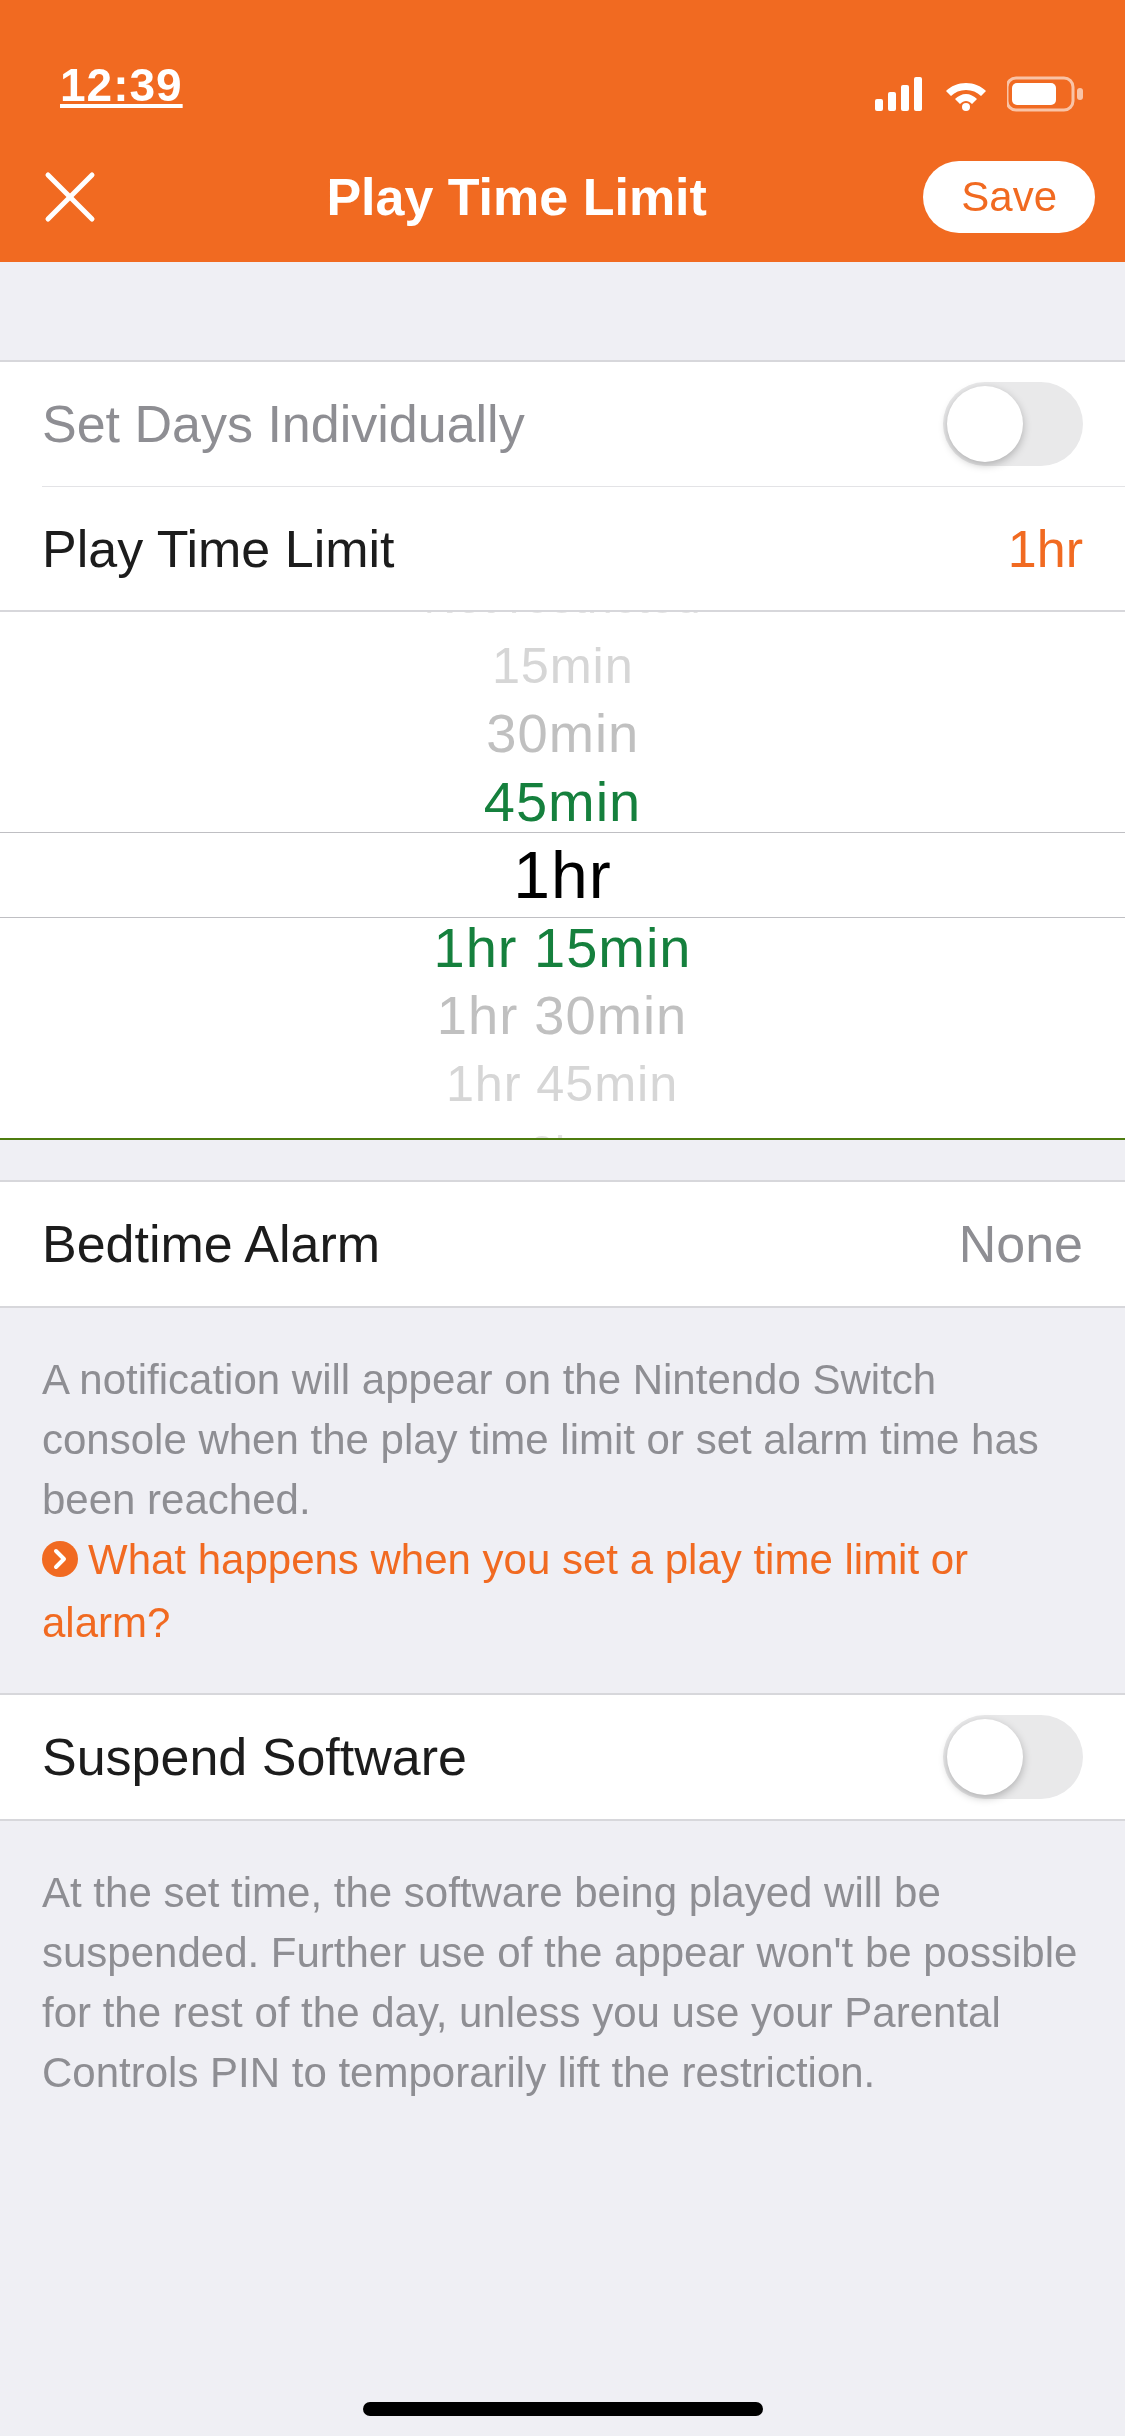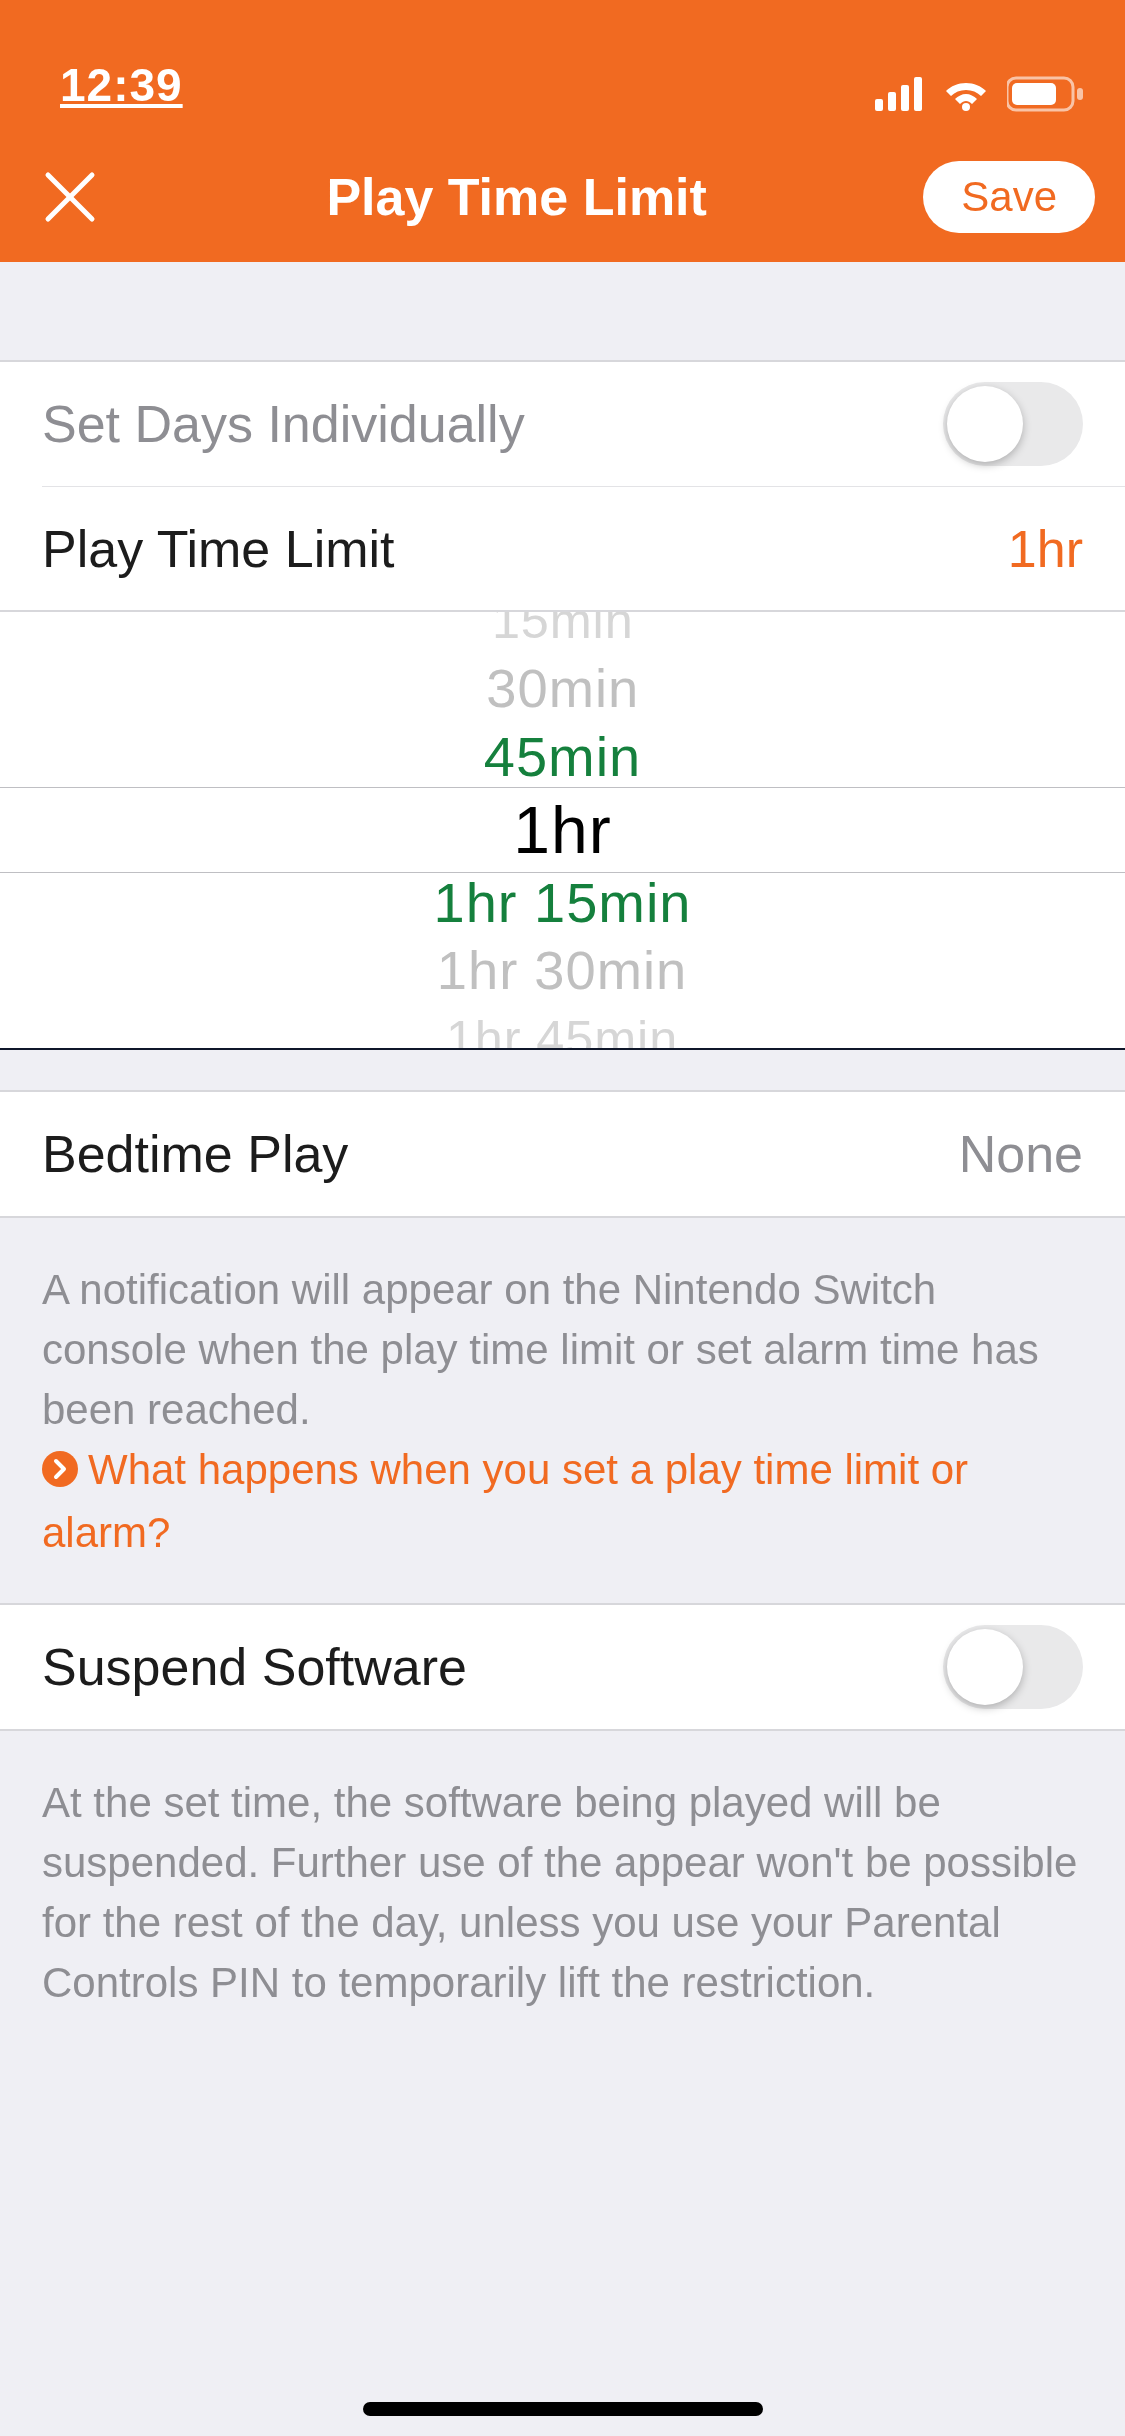--- a/index.html
+++ b/index.html
@@ -28,21 +28,21 @@
   .cell-label.gray { color:#8e8e93; }
   .cell-value { margin-left:auto; font-size: 52px; }
   .cell-value.orange { color:#f16a21; font-weight: 500; }
   .cell-value.gray { color:#8e8e93; }
 
   
   .toggle { width: 140px; height: 84px; border-radius: 42px; background:#e9e9ea; position:relative; margin-left:auto; }
   .toggle .knob { position:absolute; top:4px; left:4px; width:76px; height:76px; border-radius:50%; background:#fff; box-shadow: 0 3px 8px rgba(0,0,0,.25); }
 
   
-  .picker-wrap { background:#fff; border-top: 2px solid #d7d7db; border-bottom: 2px solid #0f172a; margin-top:-2px; position:relative; height: 440px; overflow:hidden; }
+  .picker-wrap { background:#fff; border-top: 2px solid #d7d7db; border-bottom: 2px solid #4d7c0f; margin-top:-2px; position:relative; height: 530px; overflow:hidden; }
   .picker { position:absolute; left:0; right:0; top:50%; transform:translateY(-50%); display:flex; flex-direction:column; align-items:center; }
   .picker .opt { font-size: 56px; line-height: 68px; color:#15803d; font-weight:400; letter-spacing:1px; }
   .picker .opt.d1 { color:#c0c0c0; transform:scale(.97); }
   .picker .opt.d2 { color:#d6d6d6; transform:scale(.90); }
   .picker .opt.d3 { color:#e3e3e3; transform:scale(.80); }
   .picker .opt.sel { color:#000; font-size: 66px; line-height: 78px; font-weight:500; }
   .picker-selband { position:absolute; left:0; right:0; top:50%; height:86px; transform:translateY(-50%); border-top:1.5px solid #bfbfc3; border-bottom:1.5px solid #bfbfc3; pointer-events:none; }
 
   .desc { padding: 42px 42px 40px; font-size: 42px; line-height: 60px; color:#8e8e93; }
   .desc .link { color:#f16a21; }
@@ -133,21 +133,21 @@
       <div class="opt d2">1hr 45min</div>
       <div class="opt d3">2hr</div>
     </div>
     <div class="picker-selband"></div>
   </div>
 
   <div style="height:40px;"></div>
 
   <div class="cell">
     <div class="cell-inner">
-      <span class="cell-label">Bedtime Play</span>
+      <span class="cell-label">Bedtime Alarm</span>
       <span class="cell-value gray">None</span>
     </div>
   </div>
 
   <div class="desc">
     <span>A notification will appear on the Nintendo Switch console when the play time limit or set alarm time has been reached.</span><br>
     <span class="link">
       <span class="link-icon">
         <svg width="36" height="36" viewBox="0 0 36 36">
             <circle cx="18" cy="18" r="18" fill="#f16a21"></circle>

